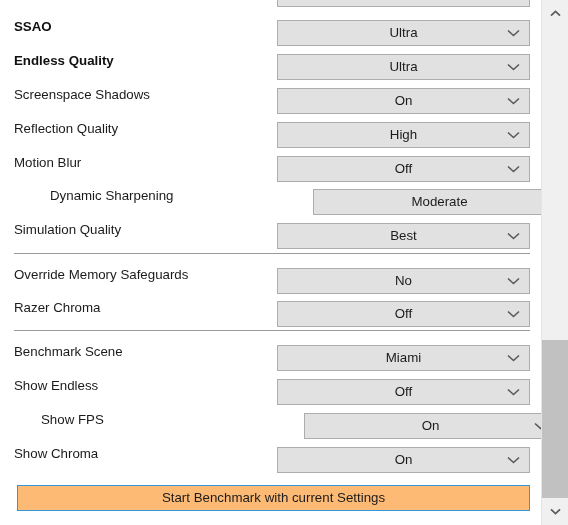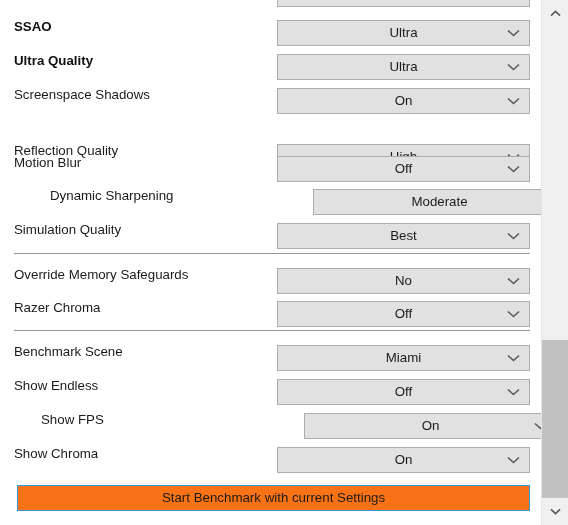--- a/index.html
+++ b/index.html
@@ -91,21 +91,21 @@
     border-top: 1px solid #9a9a9a;
   }
 
   
   #start-btn {
     position: absolute;
     left: 17px;
     top: 485px;
     width: 513px;
     height: 26px;
-    background: #f97316;
+    background: #fdba74;
     border: 1px solid #3399dd;
     color: #1b1b1b;
     font-family: "Liberation Sans", sans-serif;
     font-size: 13.3px;
     line-height: 24px;
     text-align: center;
     cursor: pointer;
     white-space: nowrap;
     overflow: hidden;
   }
@@ -167,42 +167,42 @@
           <div class="combo">
             <span class="value">Ultra</span>
             <span class="chev">
               <svg width="13" height="8" viewBox="0 0 13 8">
                 <path d="M1 1.5 L6.5 6.5 L12 1.5" fill="none" stroke="#5a5a5a" stroke-width="1.6"></path>
               </svg>
             </span>
           </div>
         </div>
         <div class="row" style="top: 48px;">
-          <div class="row-label bold">Ultra Quality</div>
+          <div class="row-label bold">Endless Quality</div>
           <div class="combo">
             <span class="value">Ultra</span>
             <span class="chev">
               <svg width="13" height="8" viewBox="0 0 13 8">
                 <path d="M1 1.5 L6.5 6.5 L12 1.5" fill="none" stroke="#5a5a5a" stroke-width="1.6"></path>
               </svg>
             </span>
           </div>
         </div>
         <div class="row" style="top: 82px;">
           <div class="row-label">Screenspace Shadows</div>
           <div class="combo">
             <span class="value">On</span>
             <span class="chev">
               <svg width="13" height="8" viewBox="0 0 13 8">
                 <path d="M1 1.5 L6.5 6.5 L12 1.5" fill="none" stroke="#5a5a5a" stroke-width="1.6"></path>
               </svg>
             </span>
           </div>
         </div>
-        <div class="row" style="top: 116px; margin-top: 22px;">
+        <div class="row" style="top: 116px;">
           <div class="row-label">Reflection Quality</div>
           <div class="combo">
             <span class="value">High</span>
             <span class="chev">
               <svg width="13" height="8" viewBox="0 0 13 8">
                 <path d="M1 1.5 L6.5 6.5 L12 1.5" fill="none" stroke="#5a5a5a" stroke-width="1.6"></path>
               </svg>
             </span>
           </div>
         </div>

